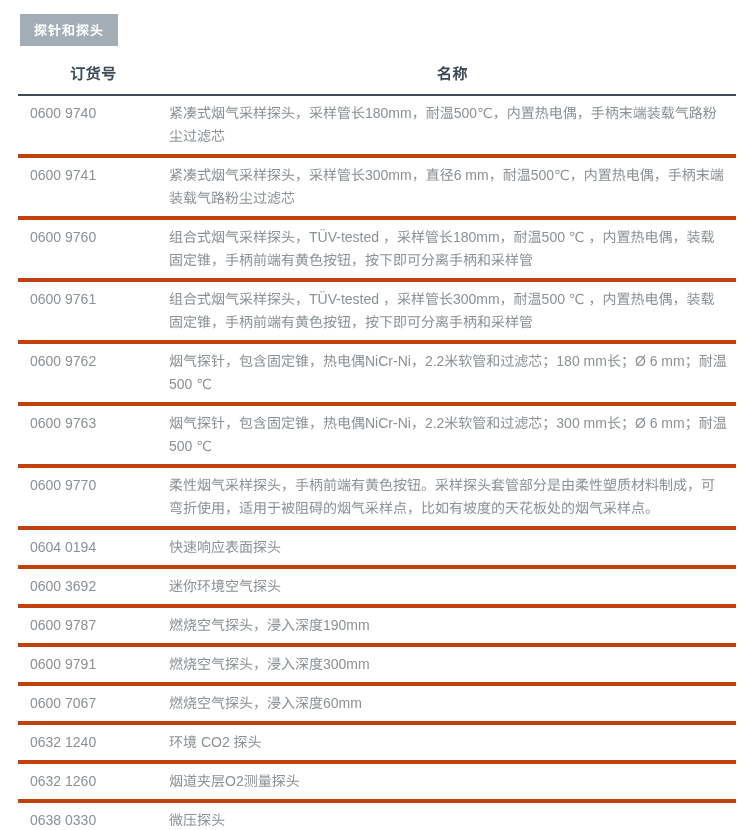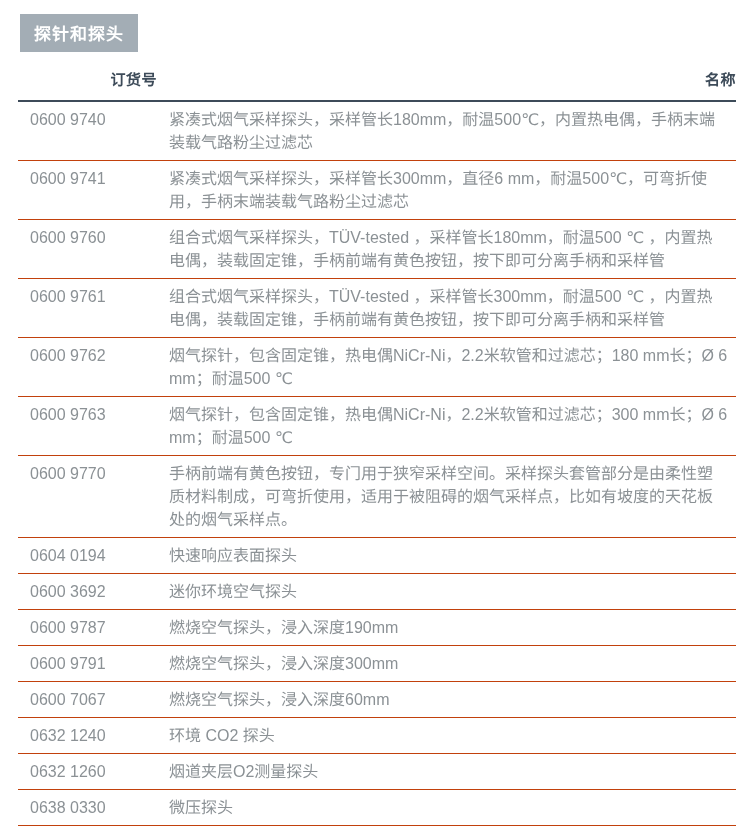--- a/index.html
+++ b/index.html
@@ -13,48 +13,48 @@
     height: 830px;
     box-sizing: border-box;
     padding: 14px 14px 0 18px;
     background: #ffffff;
     overflow: hidden;
   }
   .section-badge {
     display: inline-block;
     background: #a3adb5;
     color: #ffffff;
-    font-size: 17px;
+    font-size: 13px;
     font-weight: bold;
     padding: 6px 14px 7px 14px;
     margin: 0 0 8px 2px;
     letter-spacing: 1px;
   }
   table.products {
     width: 718px;
     border-collapse: collapse;
     table-layout: fixed;
   }
   table.products th {
-    text-align: right;
+    text-align: center;
     color: #3d4b59;
     font-size: 15px;
     font-weight: bold;
     padding: 8px 0 11px 12px;
     border-bottom: 2px solid #3d4b59;
     letter-spacing: 0.5px;
   }
   table.products th.col-order { width: 127px; }
   table.products td {
     color: #8b9195;
-    font-size: 16px;
+    font-size: 14px;
     line-height: 23px;
     vertical-align: top;
     padding: 6px 0 6px 12px;
-    border-bottom: 1px solid #c2410c;
+    border-bottom: 4px solid #c2410c;
   }
   table.products td.name-cell {
     padding-right: 8px;
   }
 </style>
 </head>
 <body>
 
 <div class="page">
 
@@ -70,21 +70,21 @@
       </tr>
     </thead>
     <tbody>
   <tr>
     <td class="order-cell">0600 9740</td>
     <td class="name-cell">紧凑式烟气采样探头，采样管长180mm，耐温500℃，内置热电偶，手柄末端装载气路粉尘过滤芯</td>
   </tr>
 
   <tr>
     <td class="order-cell">0600 9741</td>
-    <td class="name-cell">紧凑式烟气采样探头，采样管长300mm，直径6 mm，耐温500℃，可弯折使用，手柄末端装载气路粉尘过滤芯</td>
+    <td class="name-cell">紧凑式烟气采样探头，采样管长300mm，直径6 mm，耐温500℃，内置热电偶，手柄末端装载气路粉尘过滤芯</td>
   </tr>
 
   <tr>
     <td class="order-cell">0600 9760</td>
     <td class="name-cell">组合式烟气采样探头，TÜV-tested ，采样管长180mm，耐温500 ℃ ，内置热电偶，装载固定锥，手柄前端有黄色按钮，按下即可分离手柄和采样管</td>
   </tr>
 
   <tr>
     <td class="order-cell">0600 9761</td>
     <td class="name-cell">组合式烟气采样探头，TÜV-tested ，采样管长300mm，耐温500 ℃ ，内置热电偶，装载固定锥，手柄前端有黄色按钮，按下即可分离手柄和采样管</td>
@@ -95,21 +95,21 @@
     <td class="name-cell">烟气探针，包含固定锥，热电偶NiCr-Ni，2.2米软管和过滤芯；180 mm长；Ø 6 mm；耐温500 ℃</td>
   </tr>
 
   <tr>
     <td class="order-cell">0600 9763</td>
     <td class="name-cell">烟气探针，包含固定锥，热电偶NiCr-Ni，2.2米软管和过滤芯；300 mm长；Ø 6 mm；耐温500 ℃</td>
   </tr>
 
   <tr>
     <td class="order-cell">0600 9770</td>
-    <td class="name-cell">手柄前端有黄色按钮，专门用于狭窄采样空间。采样探头套管部分是由柔性塑质材料制成，可弯折使用，适用于被阻碍的烟气采样点，比如有坡度的天花板处的烟气采样点。</td>
+    <td class="name-cell">柔性烟气采样探头，手柄前端有黄色按钮。采样探头套管部分是由柔性塑质材料制成，可弯折使用，适用于被阻碍的烟气采样点，比如有坡度的天花板处的烟气采样点。</td>
   </tr>
 
   <tr>
     <td class="order-cell">0604 0194</td>
     <td class="name-cell">快速响应表面探头</td>
   </tr>
 
   <tr>
     <td class="order-cell">0600 3692</td>
     <td class="name-cell">迷你环境空气探头</td>

